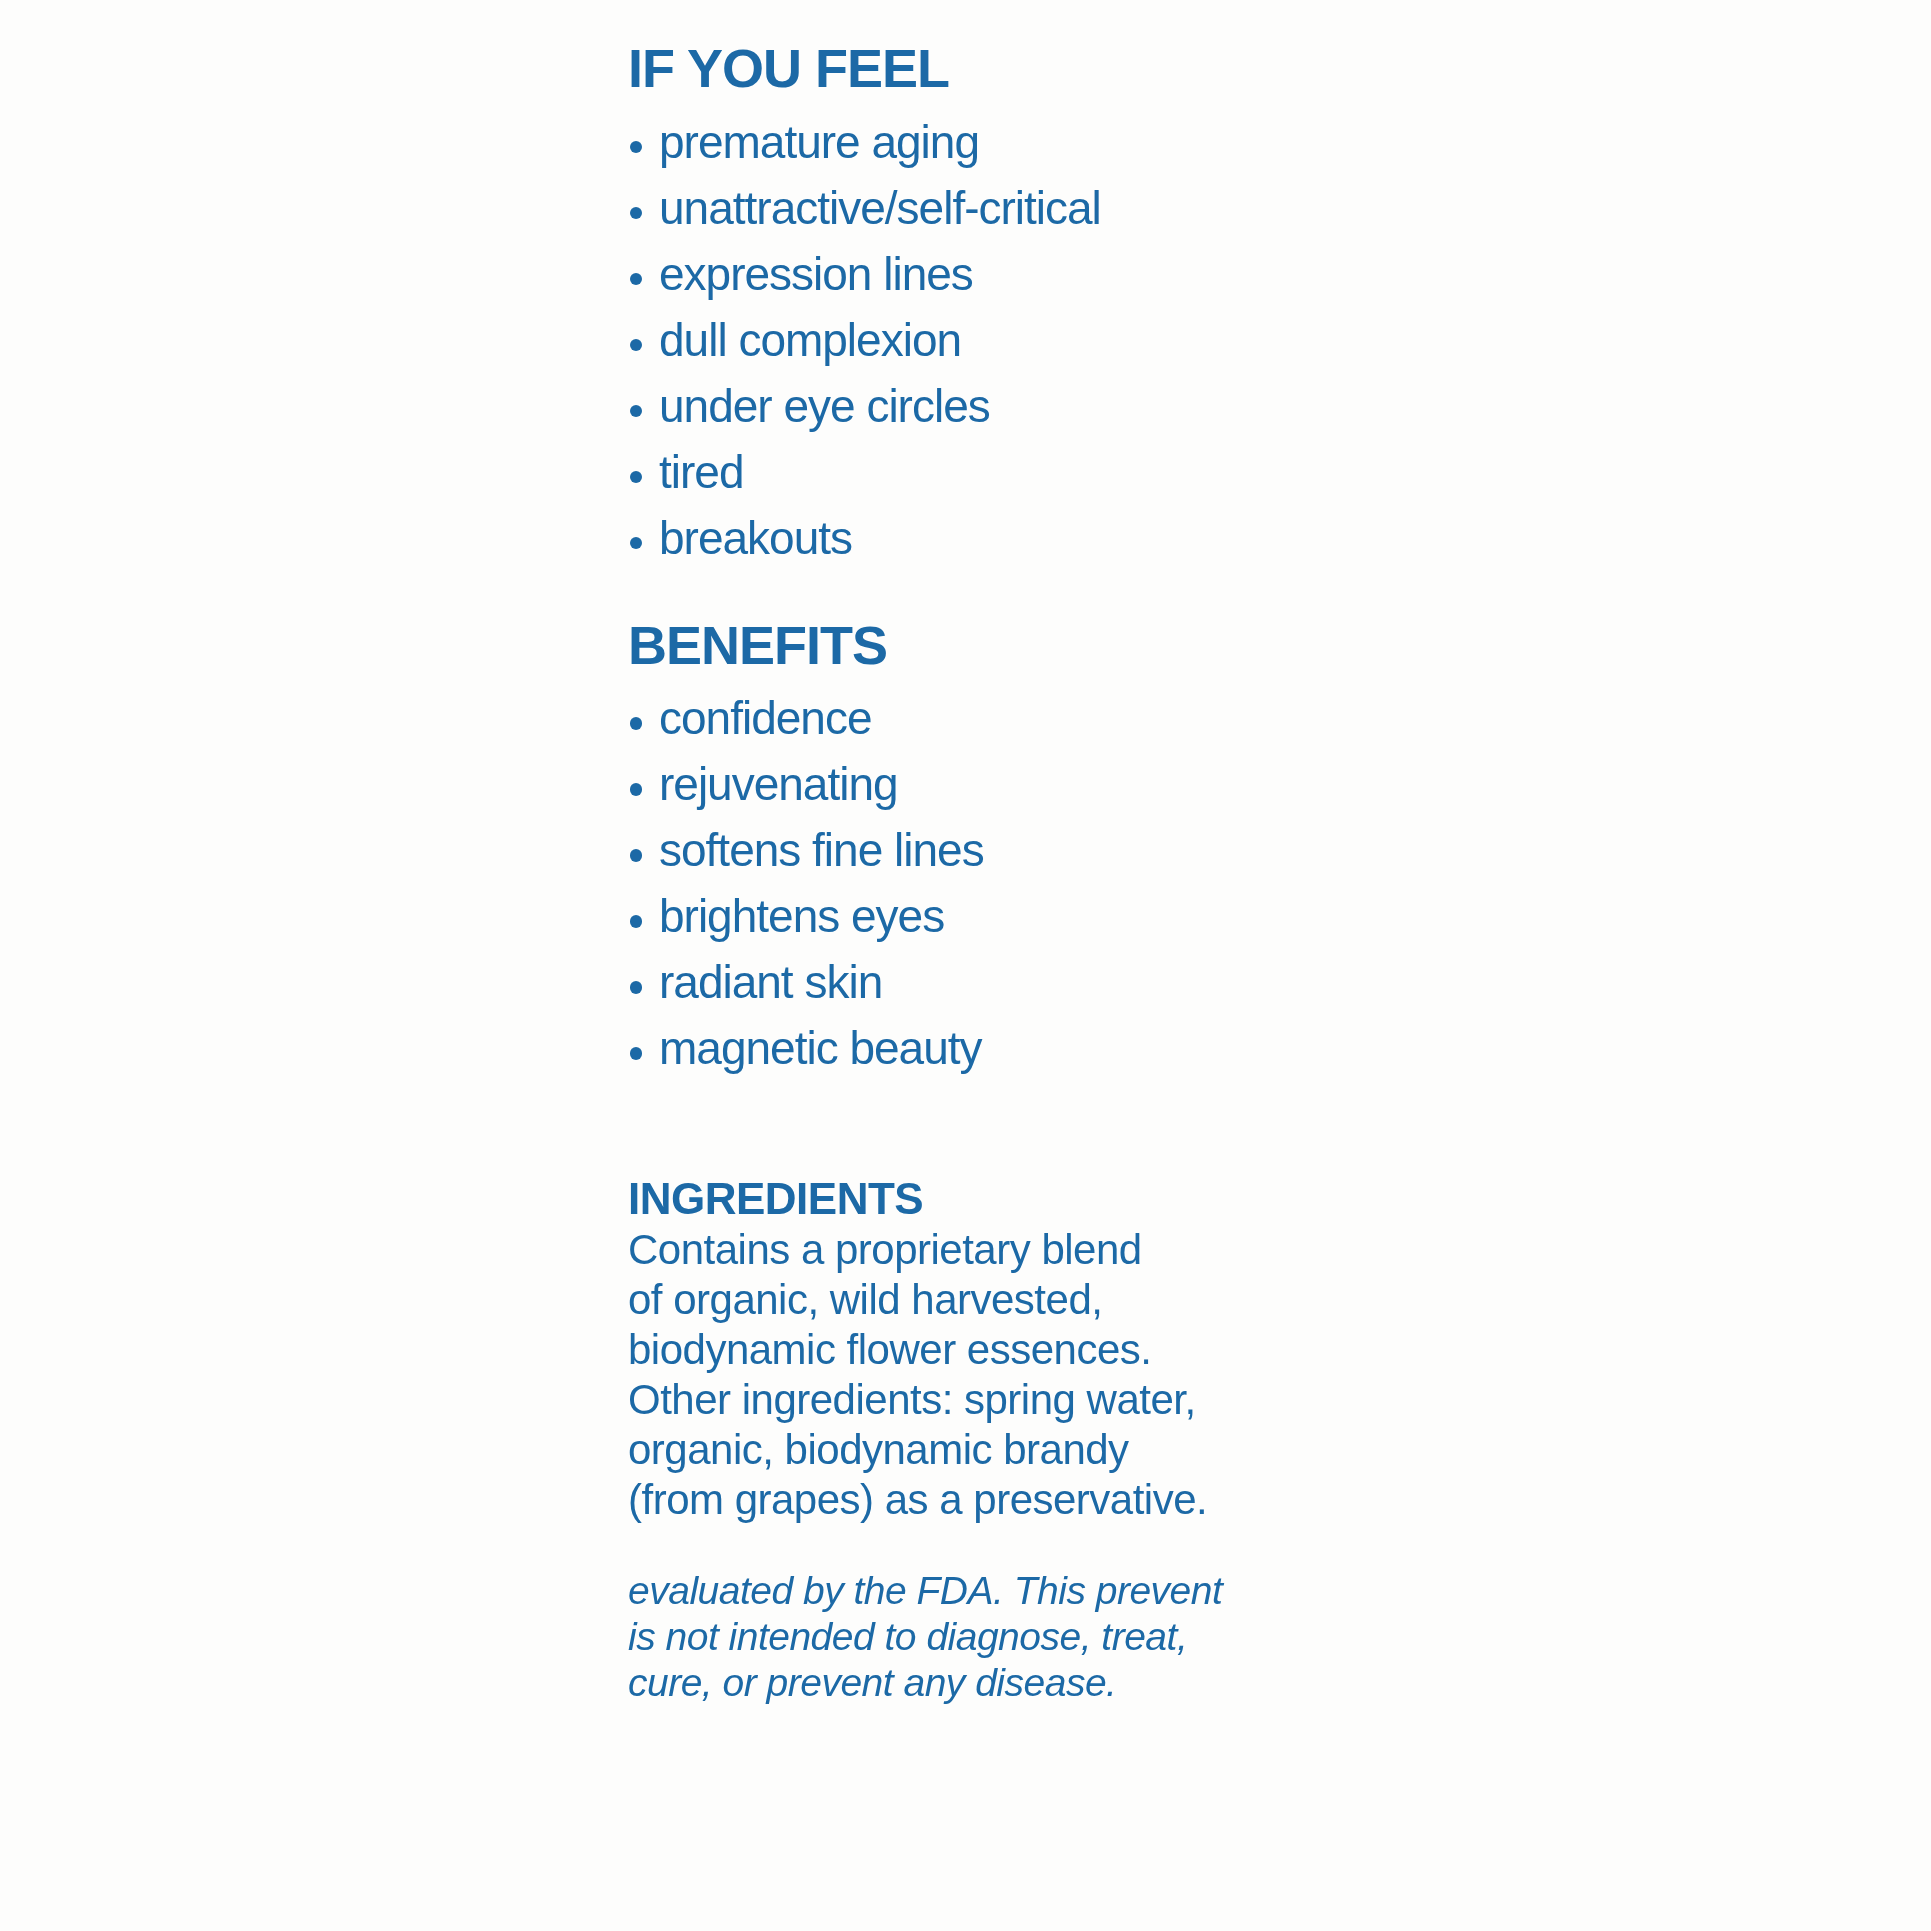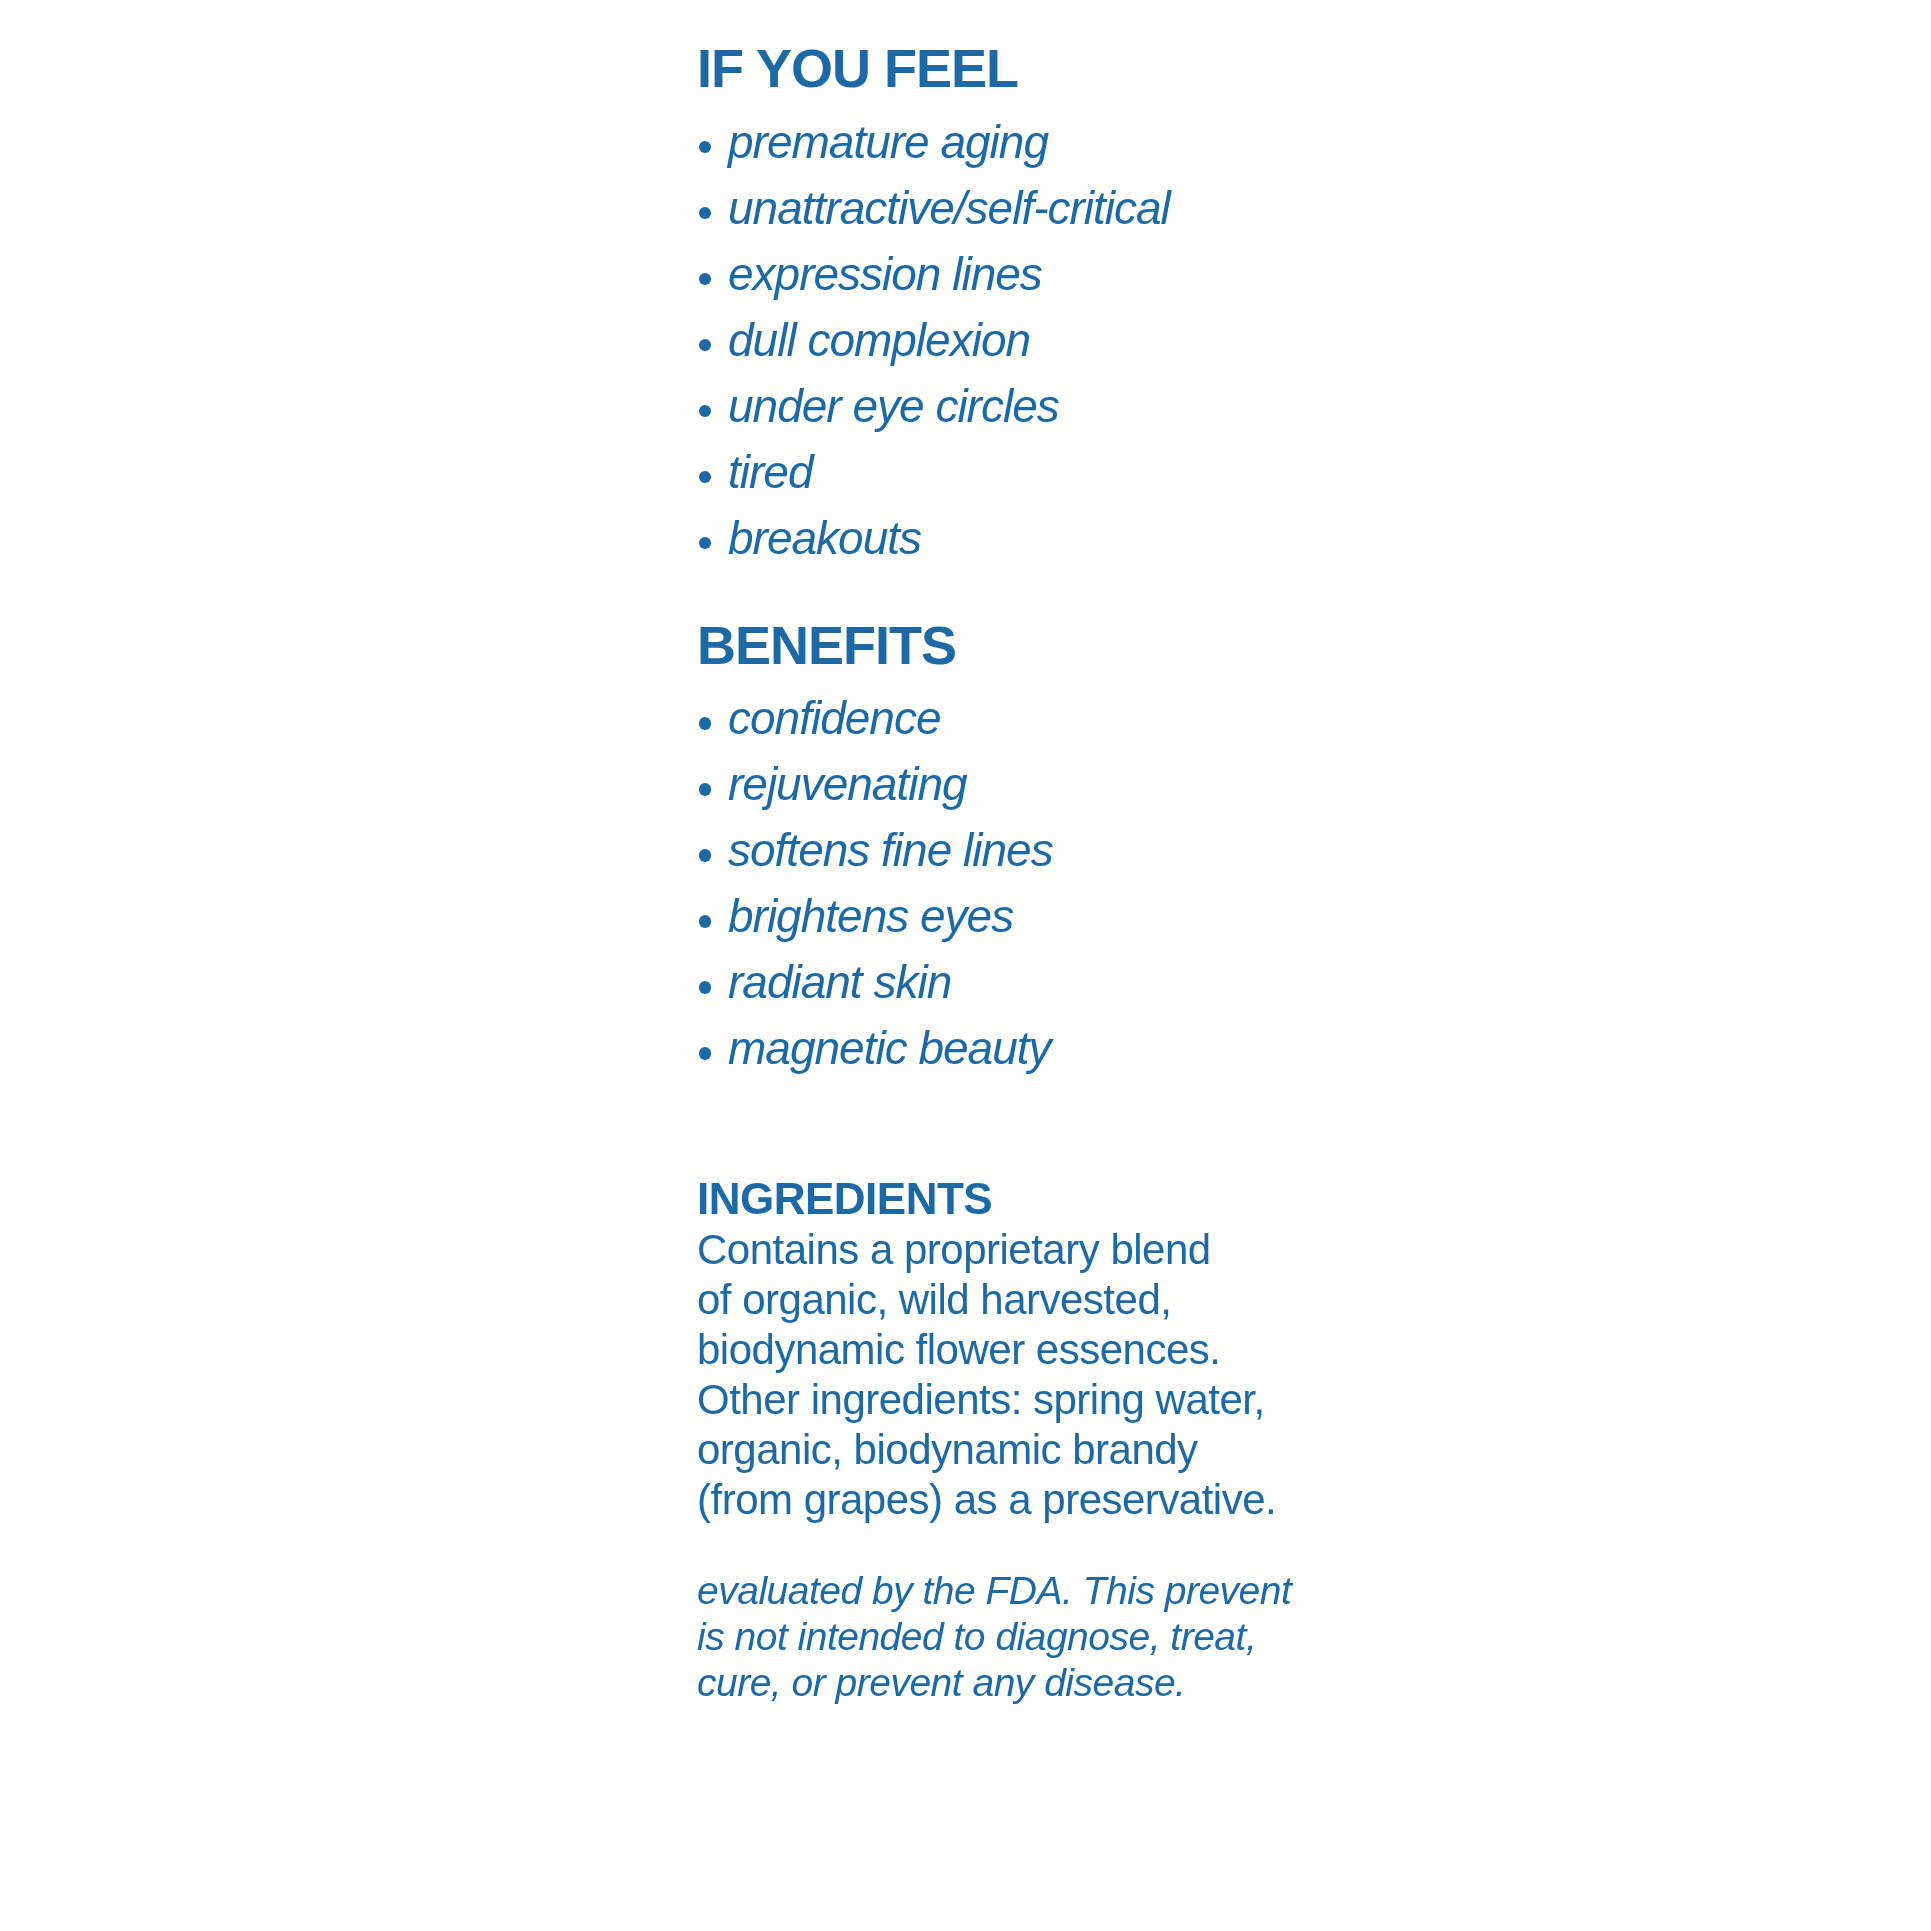--- a/index.html
+++ b/index.html
@@ -8,36 +8,36 @@
   body {
     width:1931px; height:1931px;
     background:var(--bg);
     color:var(--ink);
     font-family:"Liberation Sans", sans-serif;
     position:relative;
     overflow:hidden;
   }
   .content {
     position:absolute;
-    left:697px; top:35px;
+    left:628px; top:35px;
     width:734px;
   }
   .heading-lg {
     font-size:54px; line-height:66px; font-weight:700;
     letter-spacing:-1px; margin:0;
   }
   .heading-sm {
     font-size:44px; line-height:52px; font-weight:700;
     letter-spacing:-0.5px; margin:0;
   }
   ul.bullets {
     list-style:none; margin:7.7px 0 0 0; padding:0;
     font-size:46px; line-height:66px; letter-spacing:-1px;
   }
-  ul.bullets li { position:relative; padding-left:31px;font-style:italic; }
+  ul.bullets li { position:relative; padding-left:31px; }
   .dot {
     position:absolute; left:1.9px; top:32px;
     width:12.6px; height:12.6px; border-radius:50%;
     background:currentColor;
   }
   .section-benefits { margin-top:41px; }
   .section-ingredients { margin-top:92px; }
   .para { font-size:42px; line-height:50px; letter-spacing:-0.5px; margin:0; }
   .disclaimer {
     margin-top:43px;

